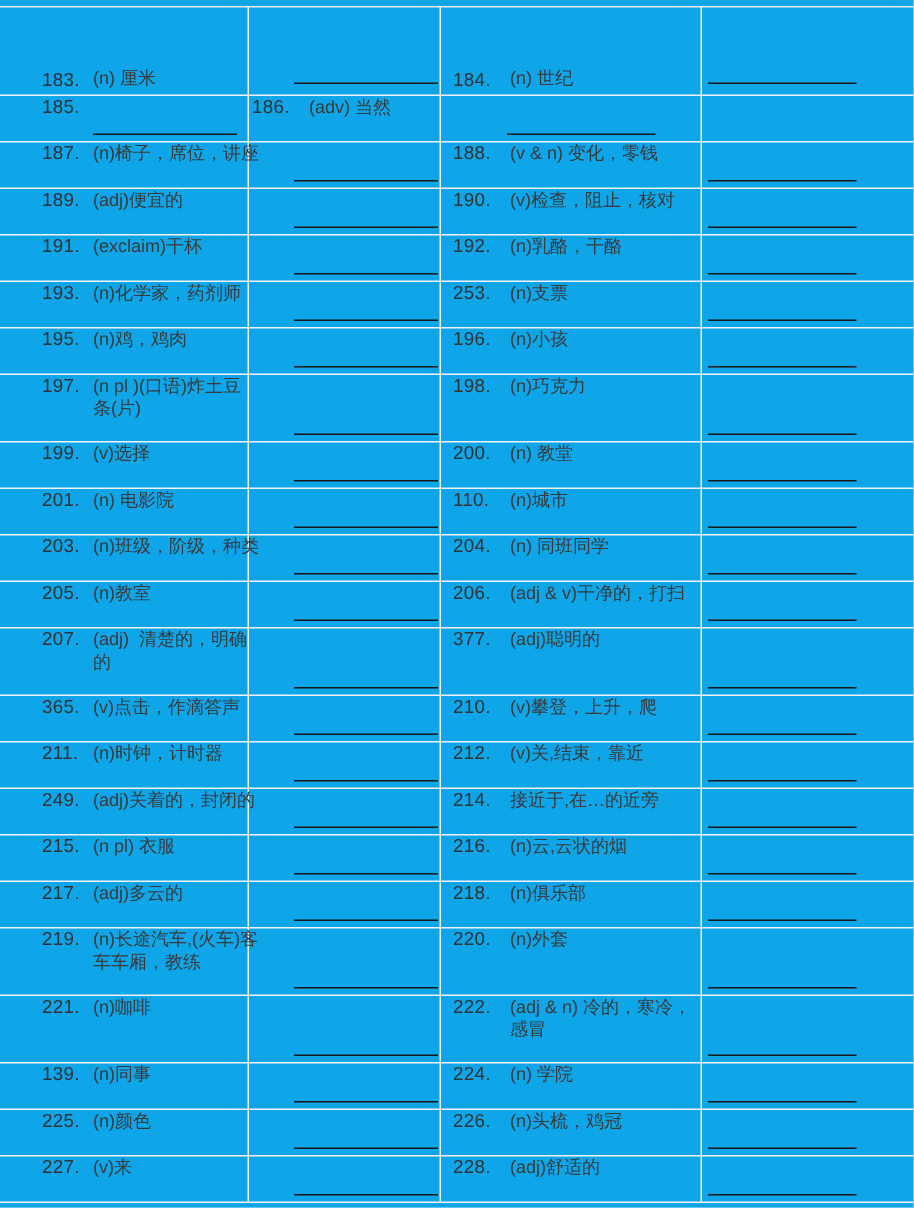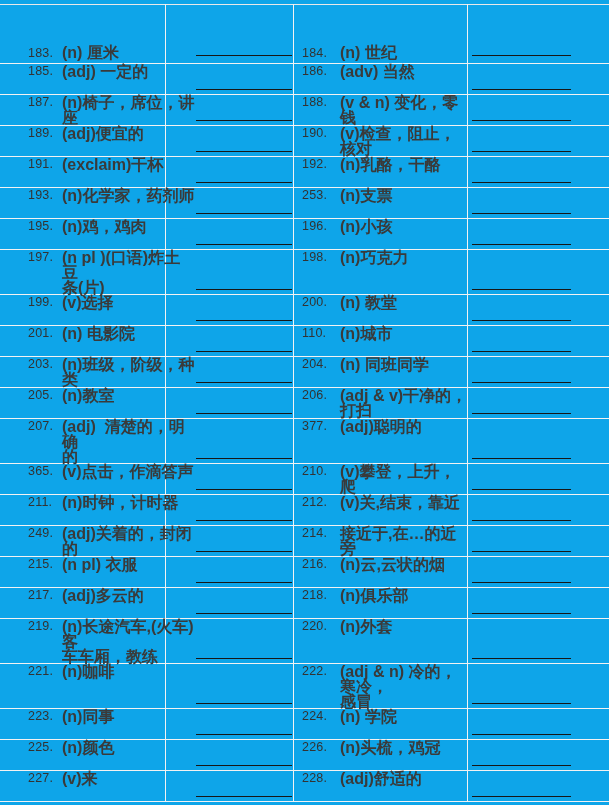--- a/index.html
+++ b/index.html
@@ -20,22 +20,22 @@
     border-bottom:1px solid var(--grid,#f3f2f3);
   }
   .row.tall{height:45px;}
   .row.first{height:59px;align-items:flex-end;padding-bottom:3px;}
   .num{
     flex:none;width:34px;margin-left:28px;
     font-size:12.5px;color:#333333;letter-spacing:0.2px;
   }
   .numR{width:38px;margin-left:9px;}
   .def{
-    flex:none;width:134px;font-size:16px;line-height:15px;
-    white-space:pre-wrap;color:var(--text,#3a3a3a);font-weight:bold;
+    flex:none;width:134px;font-size:12px;line-height:15px;
+    white-space:pre-wrap;color:var(--text,#3a3a3a);
   }
   .defR{width:131px;}
   .blank{
     flex:none;width:97px;align-self:stretch;
     display:flex;align-items:flex-end;
   }
   .blankR{flex:1;width:auto;}
   .line{height:0;border-bottom:1.5px solid var(--underline,#171717);width:96px;margin-bottom:4px;}
   .blankR .line{width:99px;margin-left:1px;}
   .row.first .blank{align-items:flex-end;}
@@ -56,21 +56,20 @@
           <div class="line"></div>
         </div>
         <div class="num numR">184.</div>
         <div class="def defR">(n) 世纪</div>
         <div class="blank blankR">
           <div class="line"></div>
         </div>
       </div>
       <div class="row">
         <div class="num">185.</div>
-        <div class="def">(adj) 一定的</div>
         <div class="blank">
           <div class="line"></div>
         </div>
         <div class="num numR">186.</div>
         <div class="def defR">(adv) 当然</div>
         <div class="blank blankR">
           <div class="line"></div>
         </div>
       </div>
       <div class="row">
@@ -287,21 +286,21 @@
           <div class="line"></div>
         </div>
         <div class="num numR">222.</div>
         <div class="def defR">(adj &amp; n) 冷的，寒冷，
 感冒</div>
         <div class="blank blankR">
           <div class="line"></div>
         </div>
       </div>
       <div class="row">
-        <div class="num">223.</div>
+        <div class="num">139.</div>
         <div class="def">(n)同事</div>
         <div class="blank">
           <div class="line"></div>
         </div>
         <div class="num numR">224.</div>
         <div class="def defR">(n) 学院</div>
         <div class="blank blankR">
           <div class="line"></div>
         </div>
       </div>

